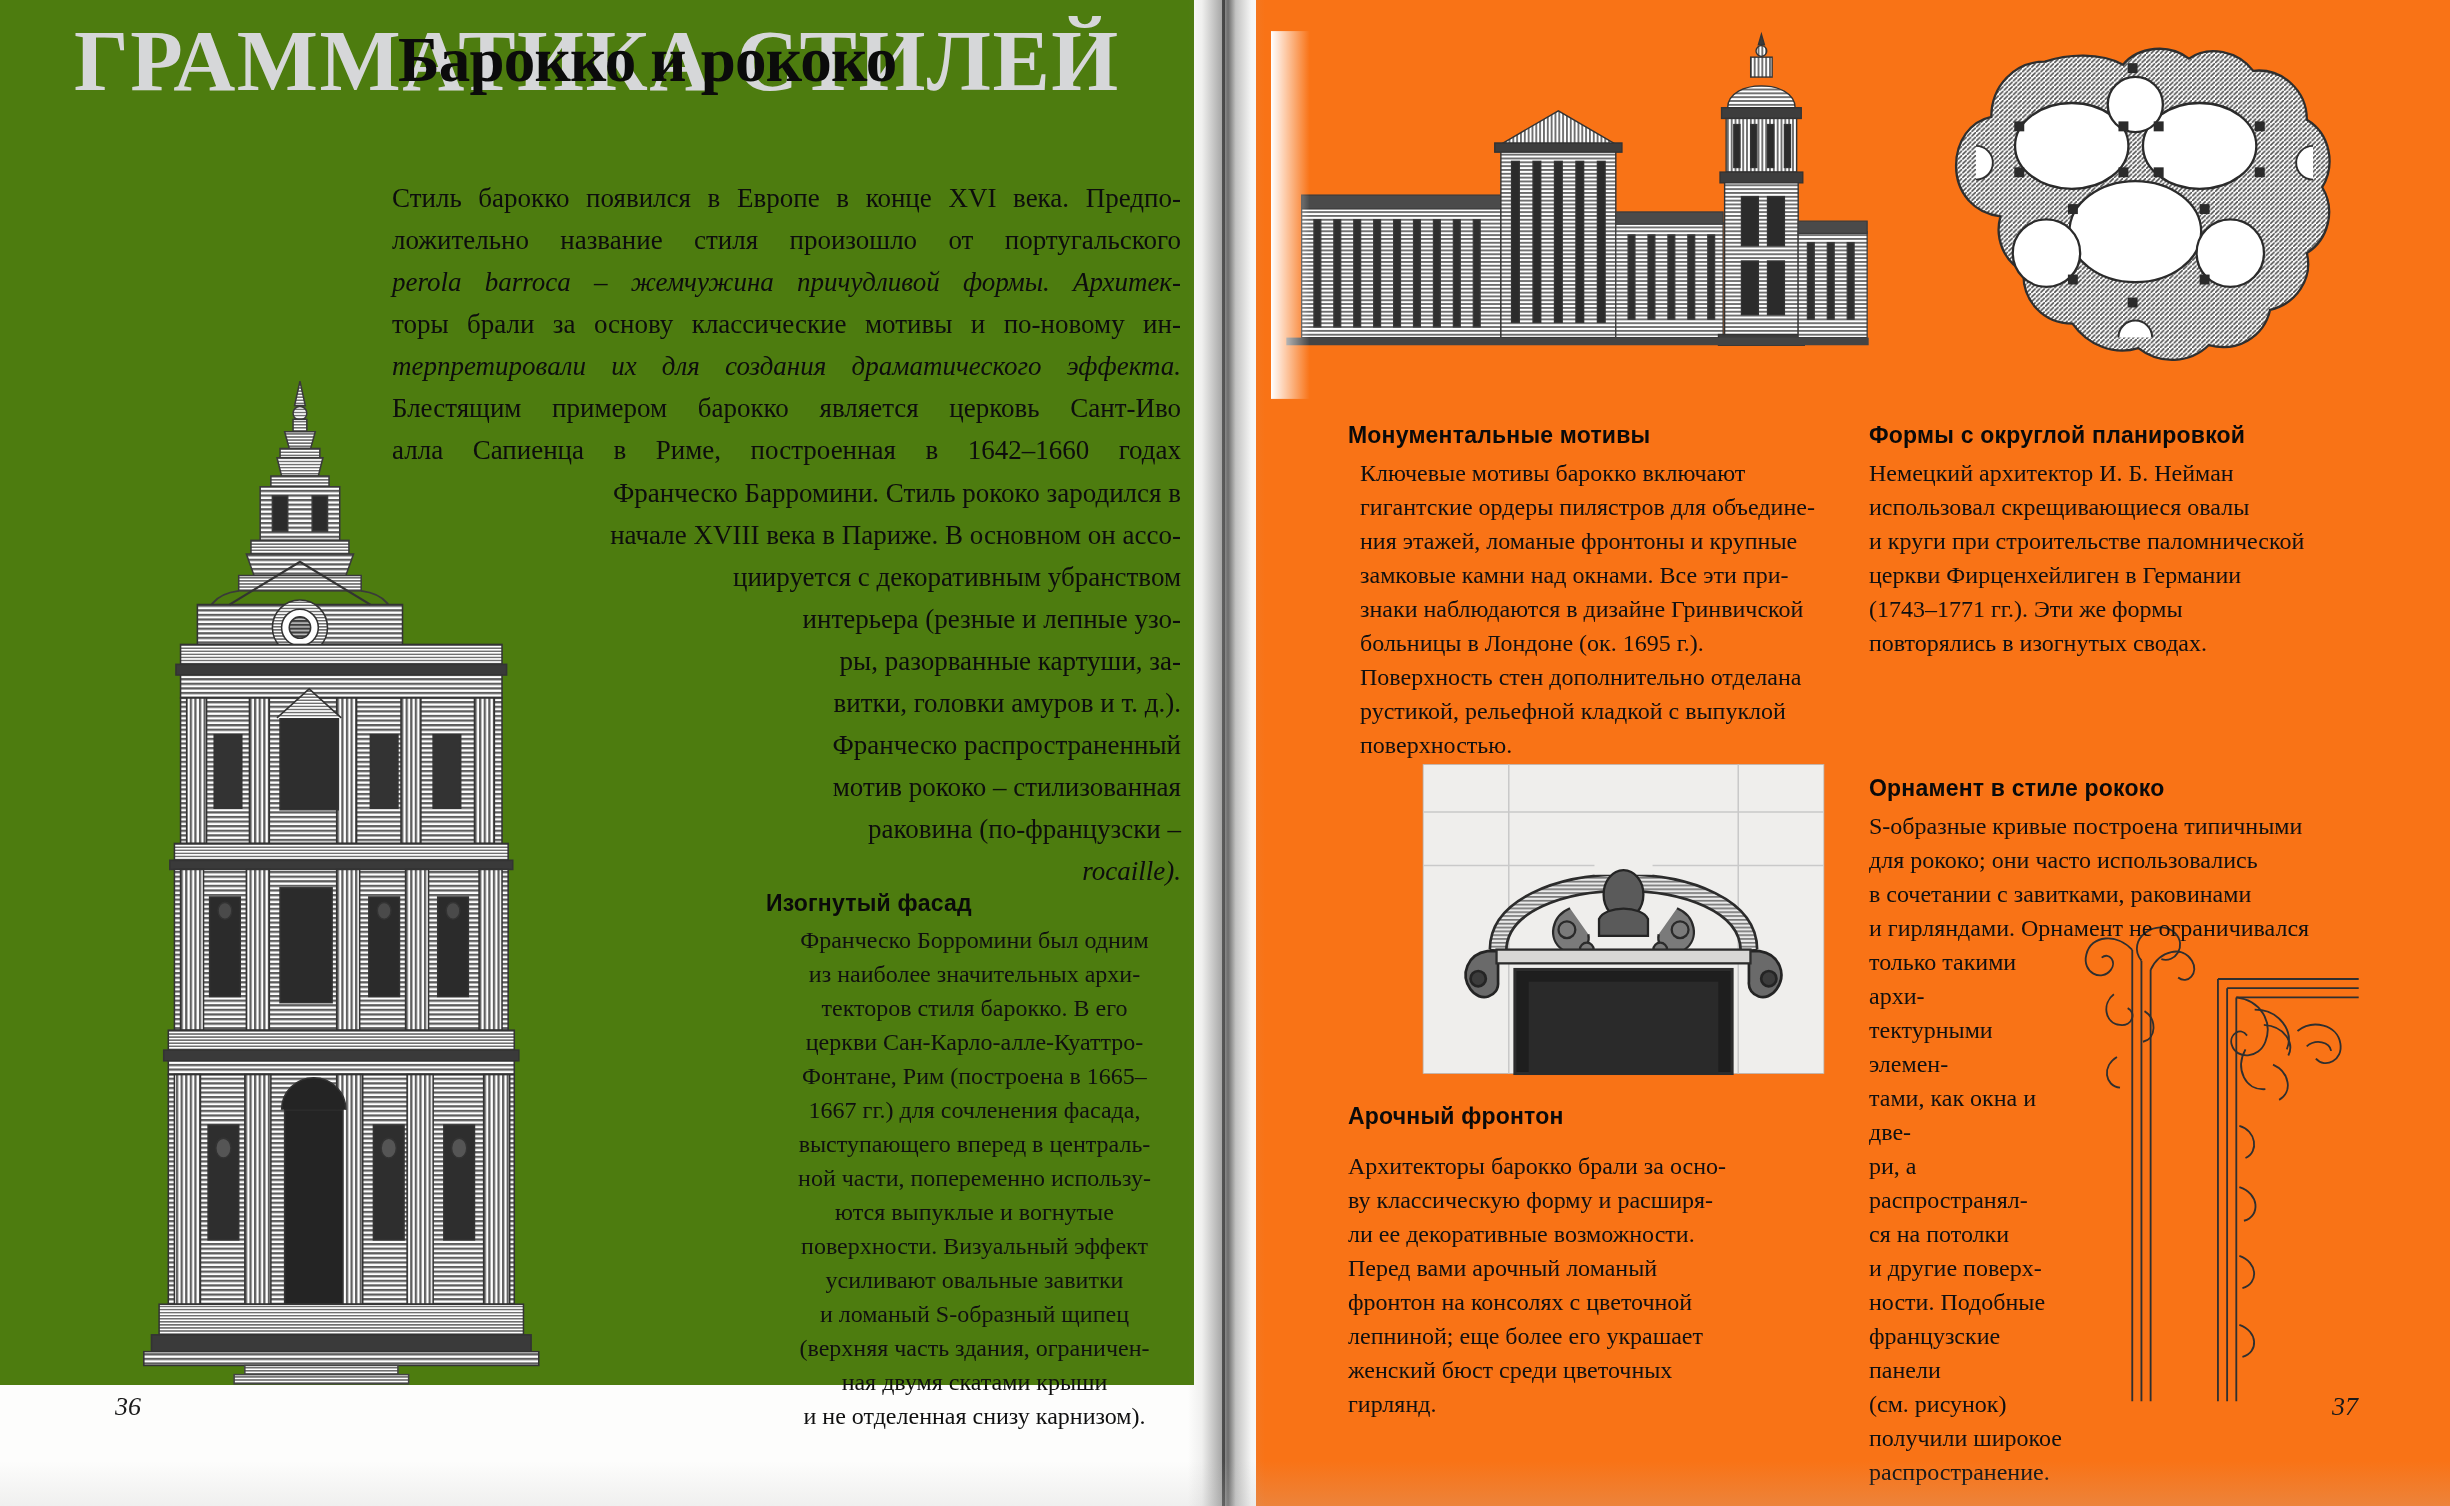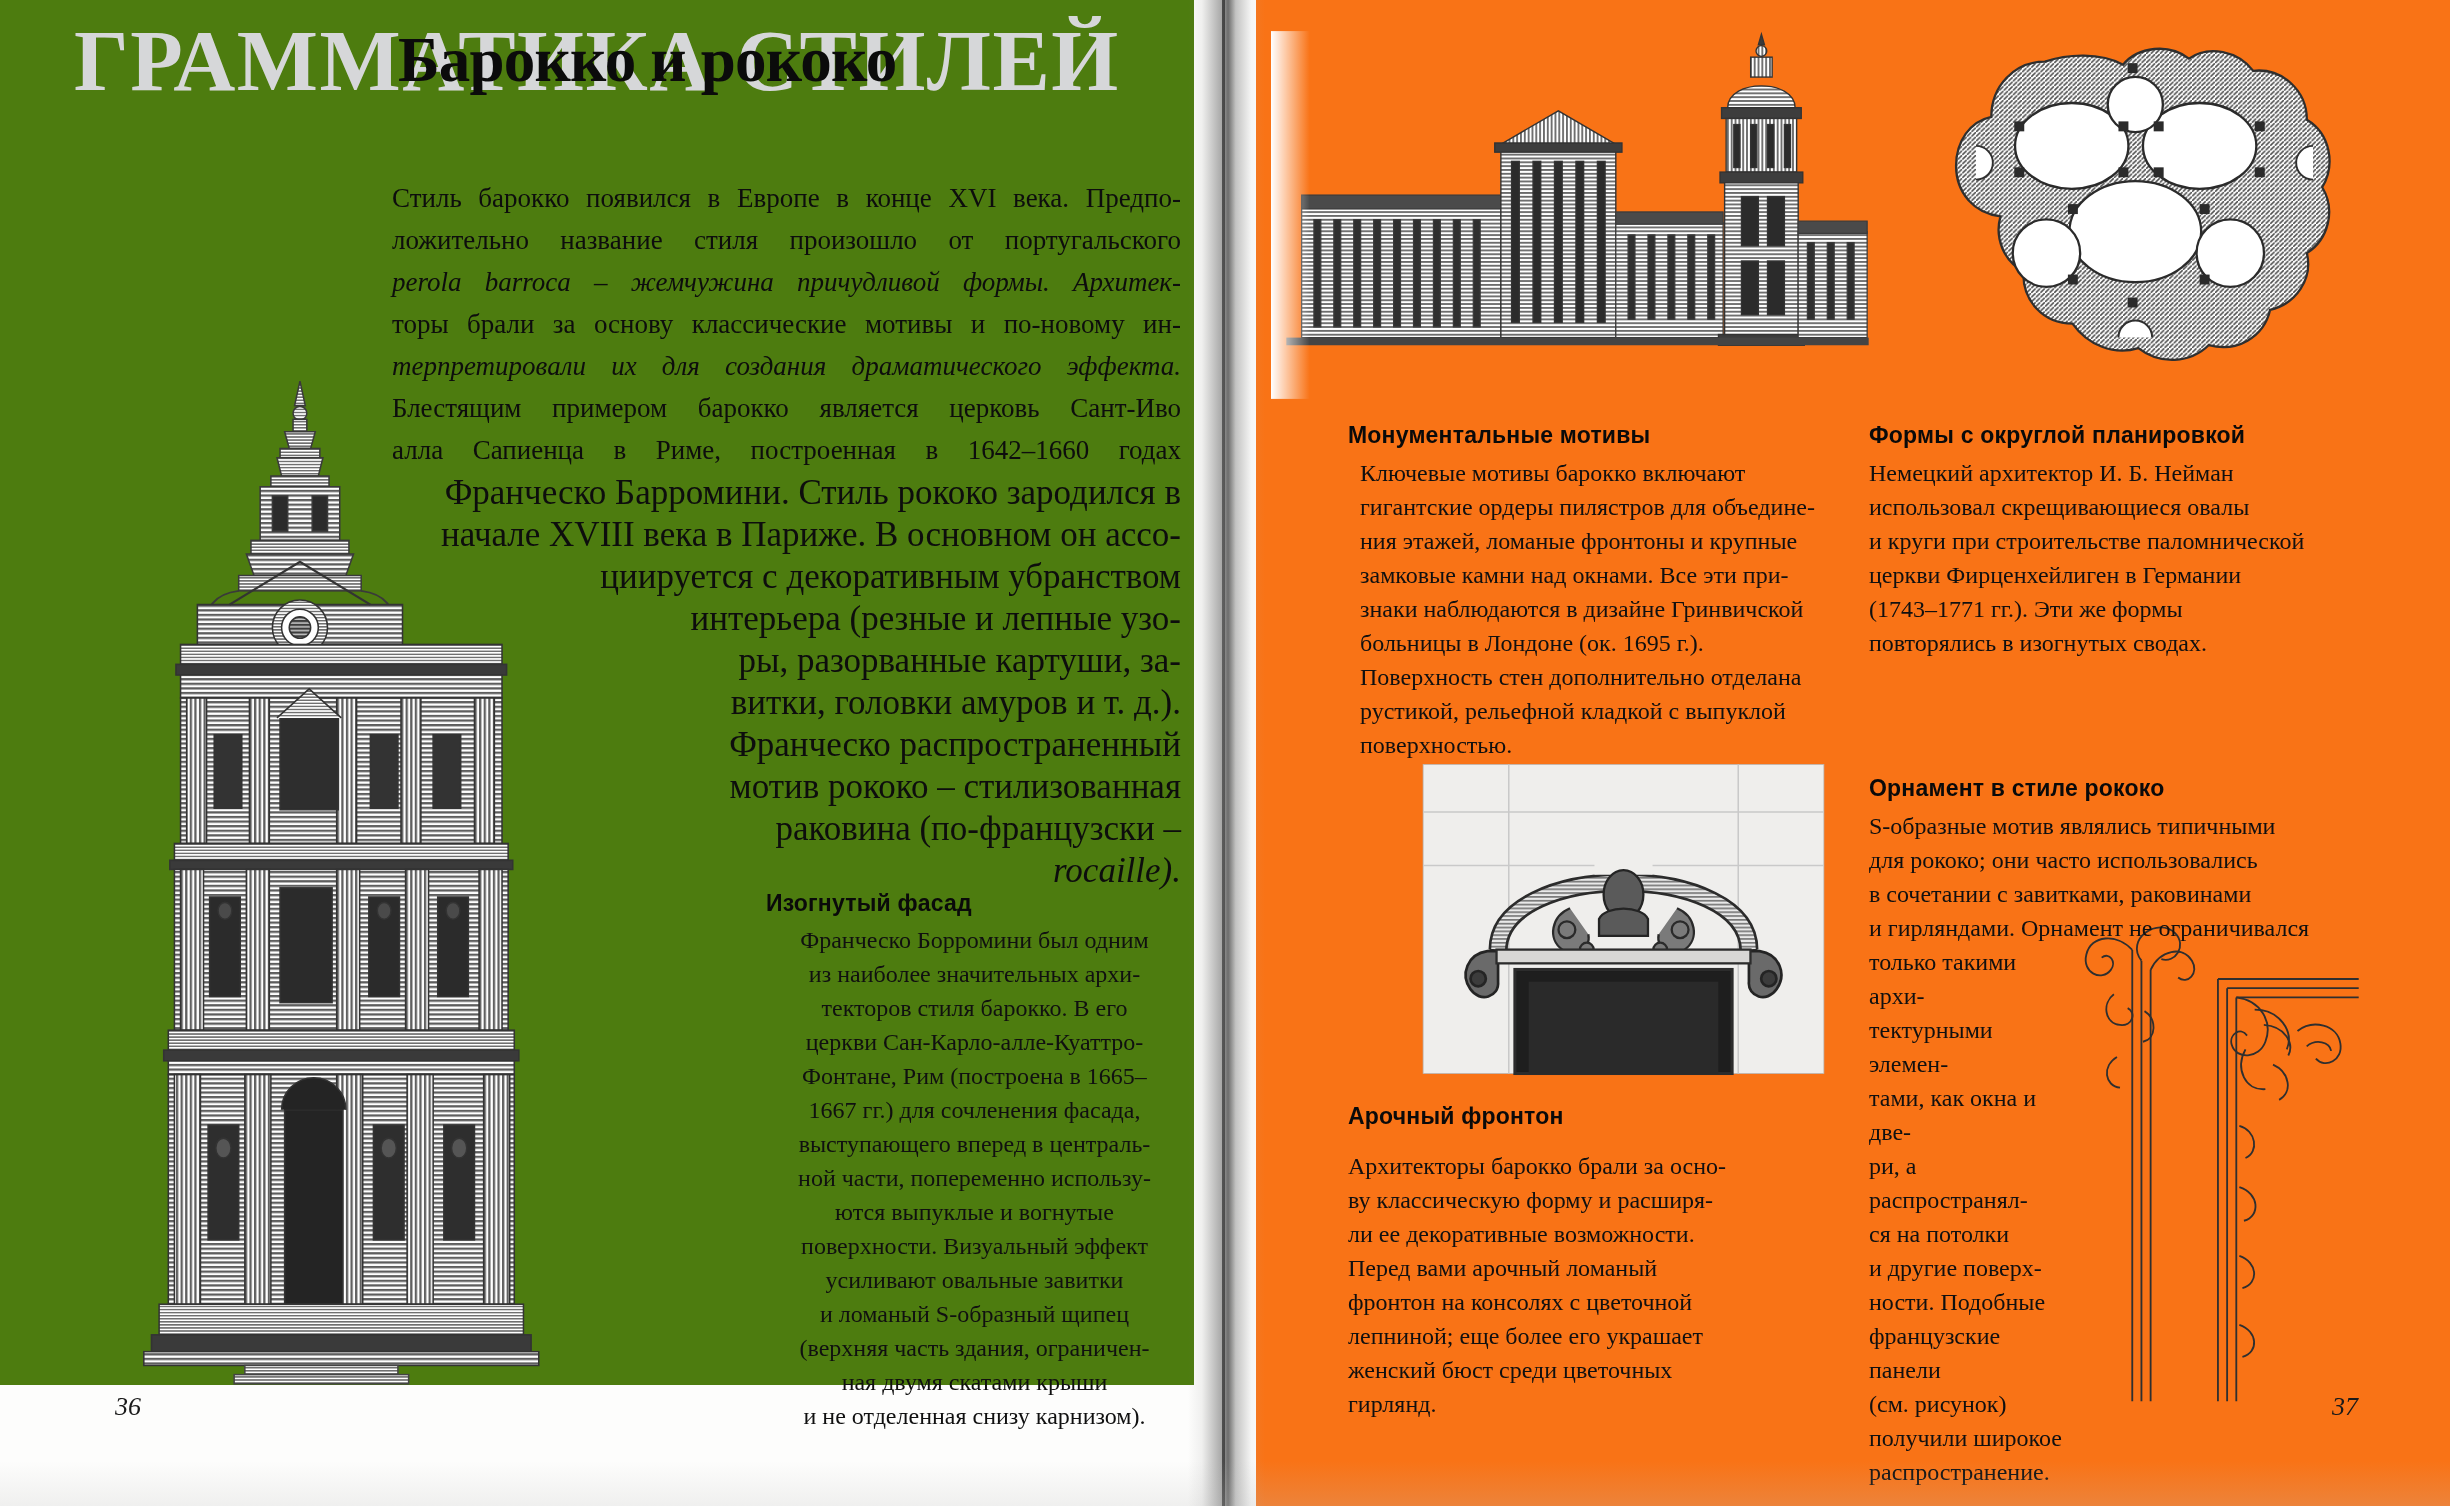--- a/index.html
+++ b/index.html
@@ -221,21 +221,21 @@
     </div>
 
     <div class="block" style="left:392px;top:387px;width:789px;">
       <div style="font-size:27px;line-height:42px;color:#0d0d0d;">
         <div style="text-align:justify;text-align-last:justify;">Блестящим примером барокко является церковь Сант-Иво</div>
         <div style="text-align:justify;text-align-last:justify;">алла Сапиенца в Риме, построенная в 1642–1660 годах</div>
       </div>
     </div>
 
     <div class="block" style="left:392px;top:472px;width:789px;text-align:right;">
-      <div style="font-size:35px;line-height:42px;color:#0d0d0d;">
+      <div style="font-size:27px;line-height:42px;color:#0d0d0d;">
         <div>Франческо Барромини. Стиль рококо зародился в</div>
         <div>начале XVIII века в Париже. В основном он ассо-</div>
         <div>циируется с декоративным убранством</div>
         <div>интерьера (резные и лепные узо-</div>
         <div>ры, разорванные картуши, за-</div>
         <div>витки, головки амуров и т. д.).</div>
         <div>Франческо  распространенный</div>
         <div>мотив рококо – стилизованная</div>
         <div>раковина (по-французски –</div>
         <div style="font-style:italic;">rocaille).</div>
@@ -551,21 +551,21 @@
         <div>и круги при строительстве паломнической</div>
         <div>церкви Фирценхейлиген в Германии</div>
         <div>(1743–1771 гг.). Эти же формы</div>
         <div>повторялись в изогнутых сводах.</div>
       </div>
     </div>
 
     <div class="block" style="left:613px;top:773px;width:498px;">
       <div class="subhead">Орнамент в стиле рококо</div>
       <div class="bodysm" style="margin-top:4.6px;">
-        <div>S-образные мотив являлись типичными</div>
+        <div>S-образные кривые построена типичными</div>
         <div>для рококо; они часто использовались</div>
         <div>в сочетании с завитками, раковинами</div>
         <div>и гирляндами. Орнамент не ограничивался</div>
       </div>
       <div class="bodysm" style="width:207px;">
         <div>только такими архи-</div>
         <div>тектурными элемен-</div>
         <div>тами, как окна и две-</div>
         <div>ри, а распространял-</div>
         <div>ся на потолки</div>

